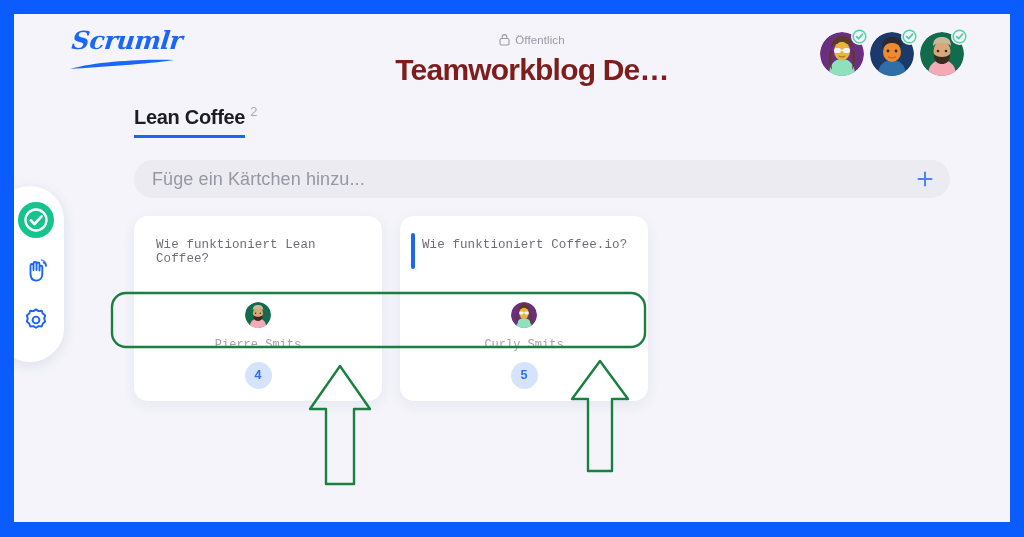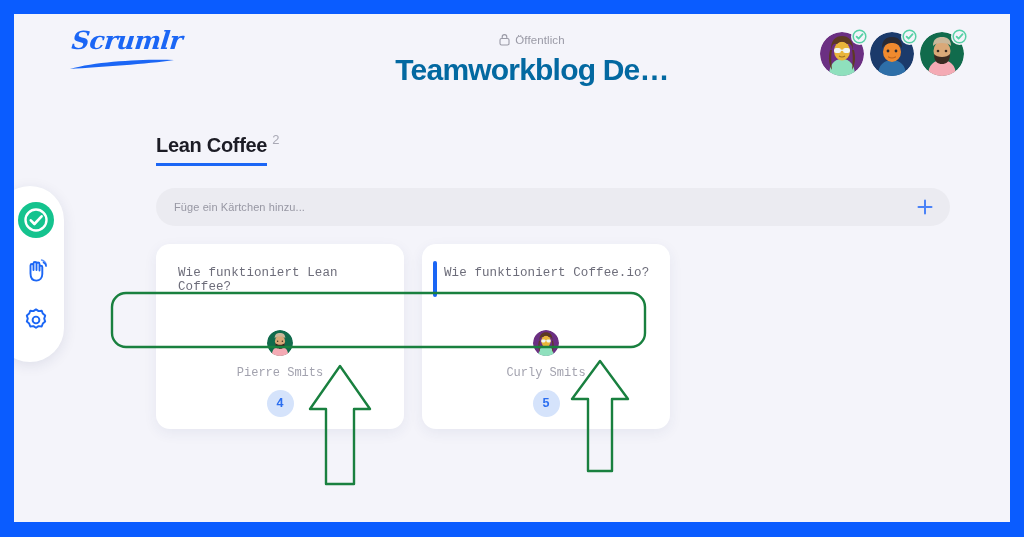--- a/index.html
+++ b/index.html
@@ -67,21 +67,21 @@
     gap: 5px;
     font-size: 11.5px;
     color: #9a9aa6;
     letter-spacing: 0.1px;
   }
   .lock-ico { display: block; }
   .board-title {
     margin-top: 3px;
     font-size: 30px;
     font-weight: bold;
-    color: #0369a1;
+    color: #7f1d1d;
     letter-spacing: -0.8px;
   }
 
   .avatars {
     position: absolute;
     right: 46px;
     top: 18px;
     display: flex;
     gap: 6px;
   }
@@ -134,23 +134,22 @@
     display: flex;
     align-items: center;
     justify-content: center;
   }
   .side-btn.active { background: #14c38e; }
 
   
   .column {
     position: absolute;
     left: 120px;
-    top: 120px;
+    top: 92px;
     right: 60px;
-    margin-left: 22px;
   }
   .column-head {
     display: flex;
     align-items: flex-start;
     gap: 5px;
   }
   .column-name {
     font-size: 20px;
     font-weight: bold;
     color: #1c1c25;
@@ -170,21 +169,21 @@
     margin-top: 22px;
     height: 38px;
     background: #ebebf1;
     border-radius: 19px;
     display: flex;
     align-items: center;
     padding: 0 18px;
     box-sizing: border-box;
   }
   .add-card-placeholder {
-    font-size: 11px;
+    font-size: 18px;
     color: #9797a3;
     letter-spacing: 0.1px;
   }
   .plus-btn {
     position: absolute;
     right: 14px;
     top: 50%;
     transform: translateY(-50%);
     width: 22px;
     height: 22px;

